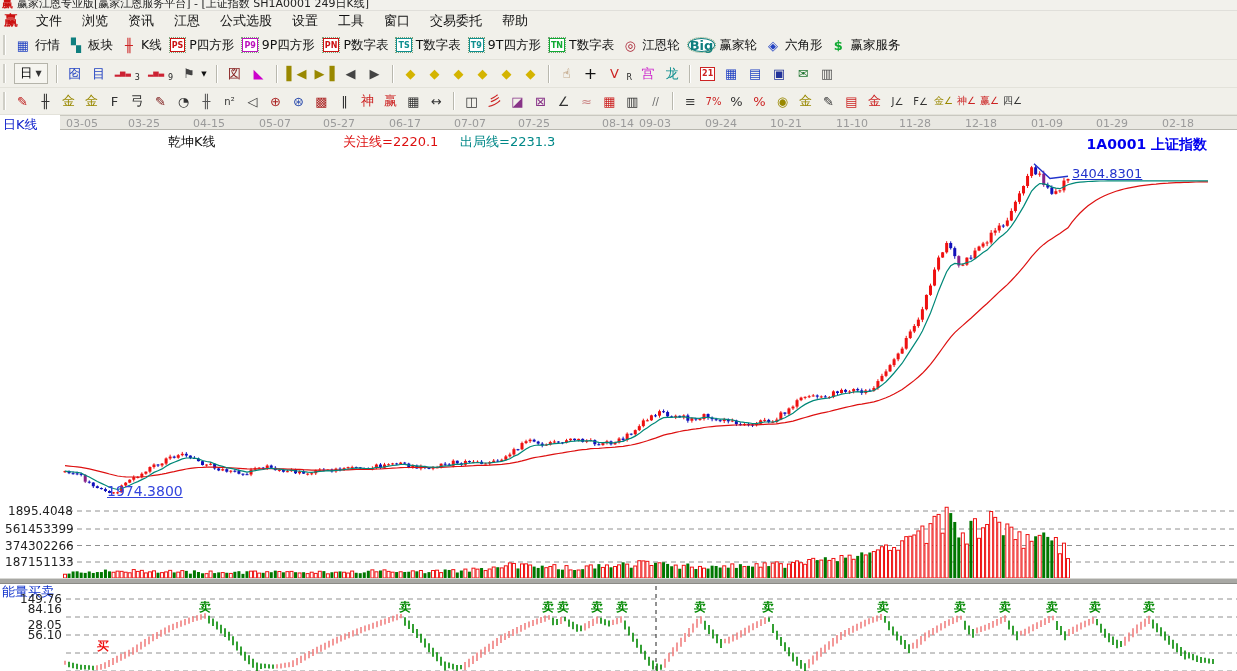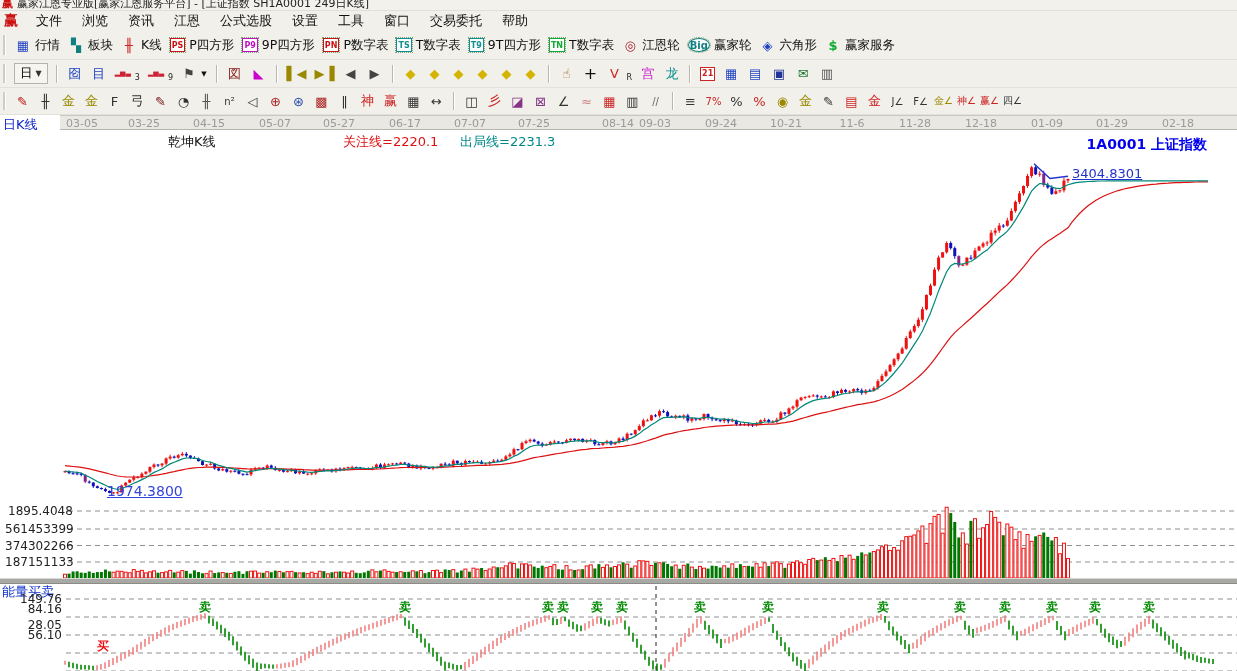--- a/index.html
+++ b/index.html
@@ -20,21 +20,21 @@
   
   .toolbar { position:absolute; left:0; width:100%; background:#f1f0ea; display:flex; align-items:center; border-bottom:1px solid #e3e2da; }
   .tb1 { top:31px; height:29px; }
   .tb2 { top:60px; height:28px; }
   .tb3 { top:88px; height:27px; }
   .grip { width:3px; height:70%; border-left:2px solid #cfcec6; border-right:1px solid #fff; margin:0 5px 0 3px; }
   .tsep { width:2px; height:18px; border-left:1px solid #b9b8ae; border-right:1px solid #fff; margin:0 5px; }
   .tbi { display:flex; align-items:center; gap:4px; margin:0 4px; font-size:12.5px; color:#111; white-space:nowrap; cursor:default; }
   .tbi .ic { display:inline-flex; align-items:center; justify-content:center; min-width:16px; height:16px; font-size:13px; line-height:1; }
   .tbi .boxic { display:inline-flex; align-items:center; justify-content:center; min-width:15px; height:14px; font-size:8px; font-weight:bold; border:1px solid; background:#fff; outline:1px dotted #7aa37a; padding:0 1px; }
-  .tbi .roundic { border-radius:50%; font-size:10px; }
+  .tbi .roundic { border-radius:50%; font-size:13px; }
   .tbi .sub { font-size:8px; align-self:flex-end; }
   .navbtn { display:flex; align-items:center; gap:3px; border:1px solid #b5b4aa; background:#f6f5f0; padding:1px 5px; font-size:12.5px; margin:0 3px; }
   .navbtn .caret { font-size:8px; color:#333; }
   .drawic { display:inline-flex; align-items:center; justify-content:center; width:21px; height:20px; font-size:13px; margin:0 1px; cursor:default; }
 
   
   .datestrip { position:absolute; left:60px; top:115px; width:1177px; height:15px; background:#e9e8e2; border-top:1px solid #c9c8c0; border-bottom:1px solid #b7b6ae; }
   .datestrip .dt { position:absolute; top:1px; transform:translateX(-50%); font-size:11px; color:#9a9a9a; white-space:nowrap; }
   .kll { position:absolute; left:3px; top:116px; font-size:13px; color:#1122cc; background:#fff; padding-right:4px; }
 
@@ -376,21 +376,21 @@
       <span class="dt" style="left: 149px;">04-15</span>
       <span class="dt" style="left: 215px;">05-07</span>
       <span class="dt" style="left: 279px;">05-27</span>
       <span class="dt" style="left: 345px;">06-17</span>
       <span class="dt" style="left: 410px;">07-07</span>
       <span class="dt" style="left: 474px;">07-25</span>
       <span class="dt" style="left: 538px; margin-left: 20px;">08-14</span>
       <span class="dt" style="left: 595px;">09-03</span>
       <span class="dt" style="left: 661px;">09-24</span>
       <span class="dt" style="left: 726px;">10-21</span>
-      <span class="dt" style="left: 792px;">11-6</span>
+      <span class="dt" style="left: 792px;">11-10</span>
       <span class="dt" style="left: 855px;">11-28</span>
       <span class="dt" style="left: 921px;">12-18</span>
       <span class="dt" style="left: 987px;">01-09</span>
       <span class="dt" style="left: 1052px;">01-29</span>
       <span class="dt" style="left: 1118px;">02-18</span>
     </div>
 
   <div class="chartarea">
     <svg id="chart-svg" width="1237" height="541" viewBox="0 130 1237 541">
         <line x1="68" y1="511" x2="1237" y2="511" stroke="#909090" stroke-width="1" stroke-dasharray="5 4"></line>

